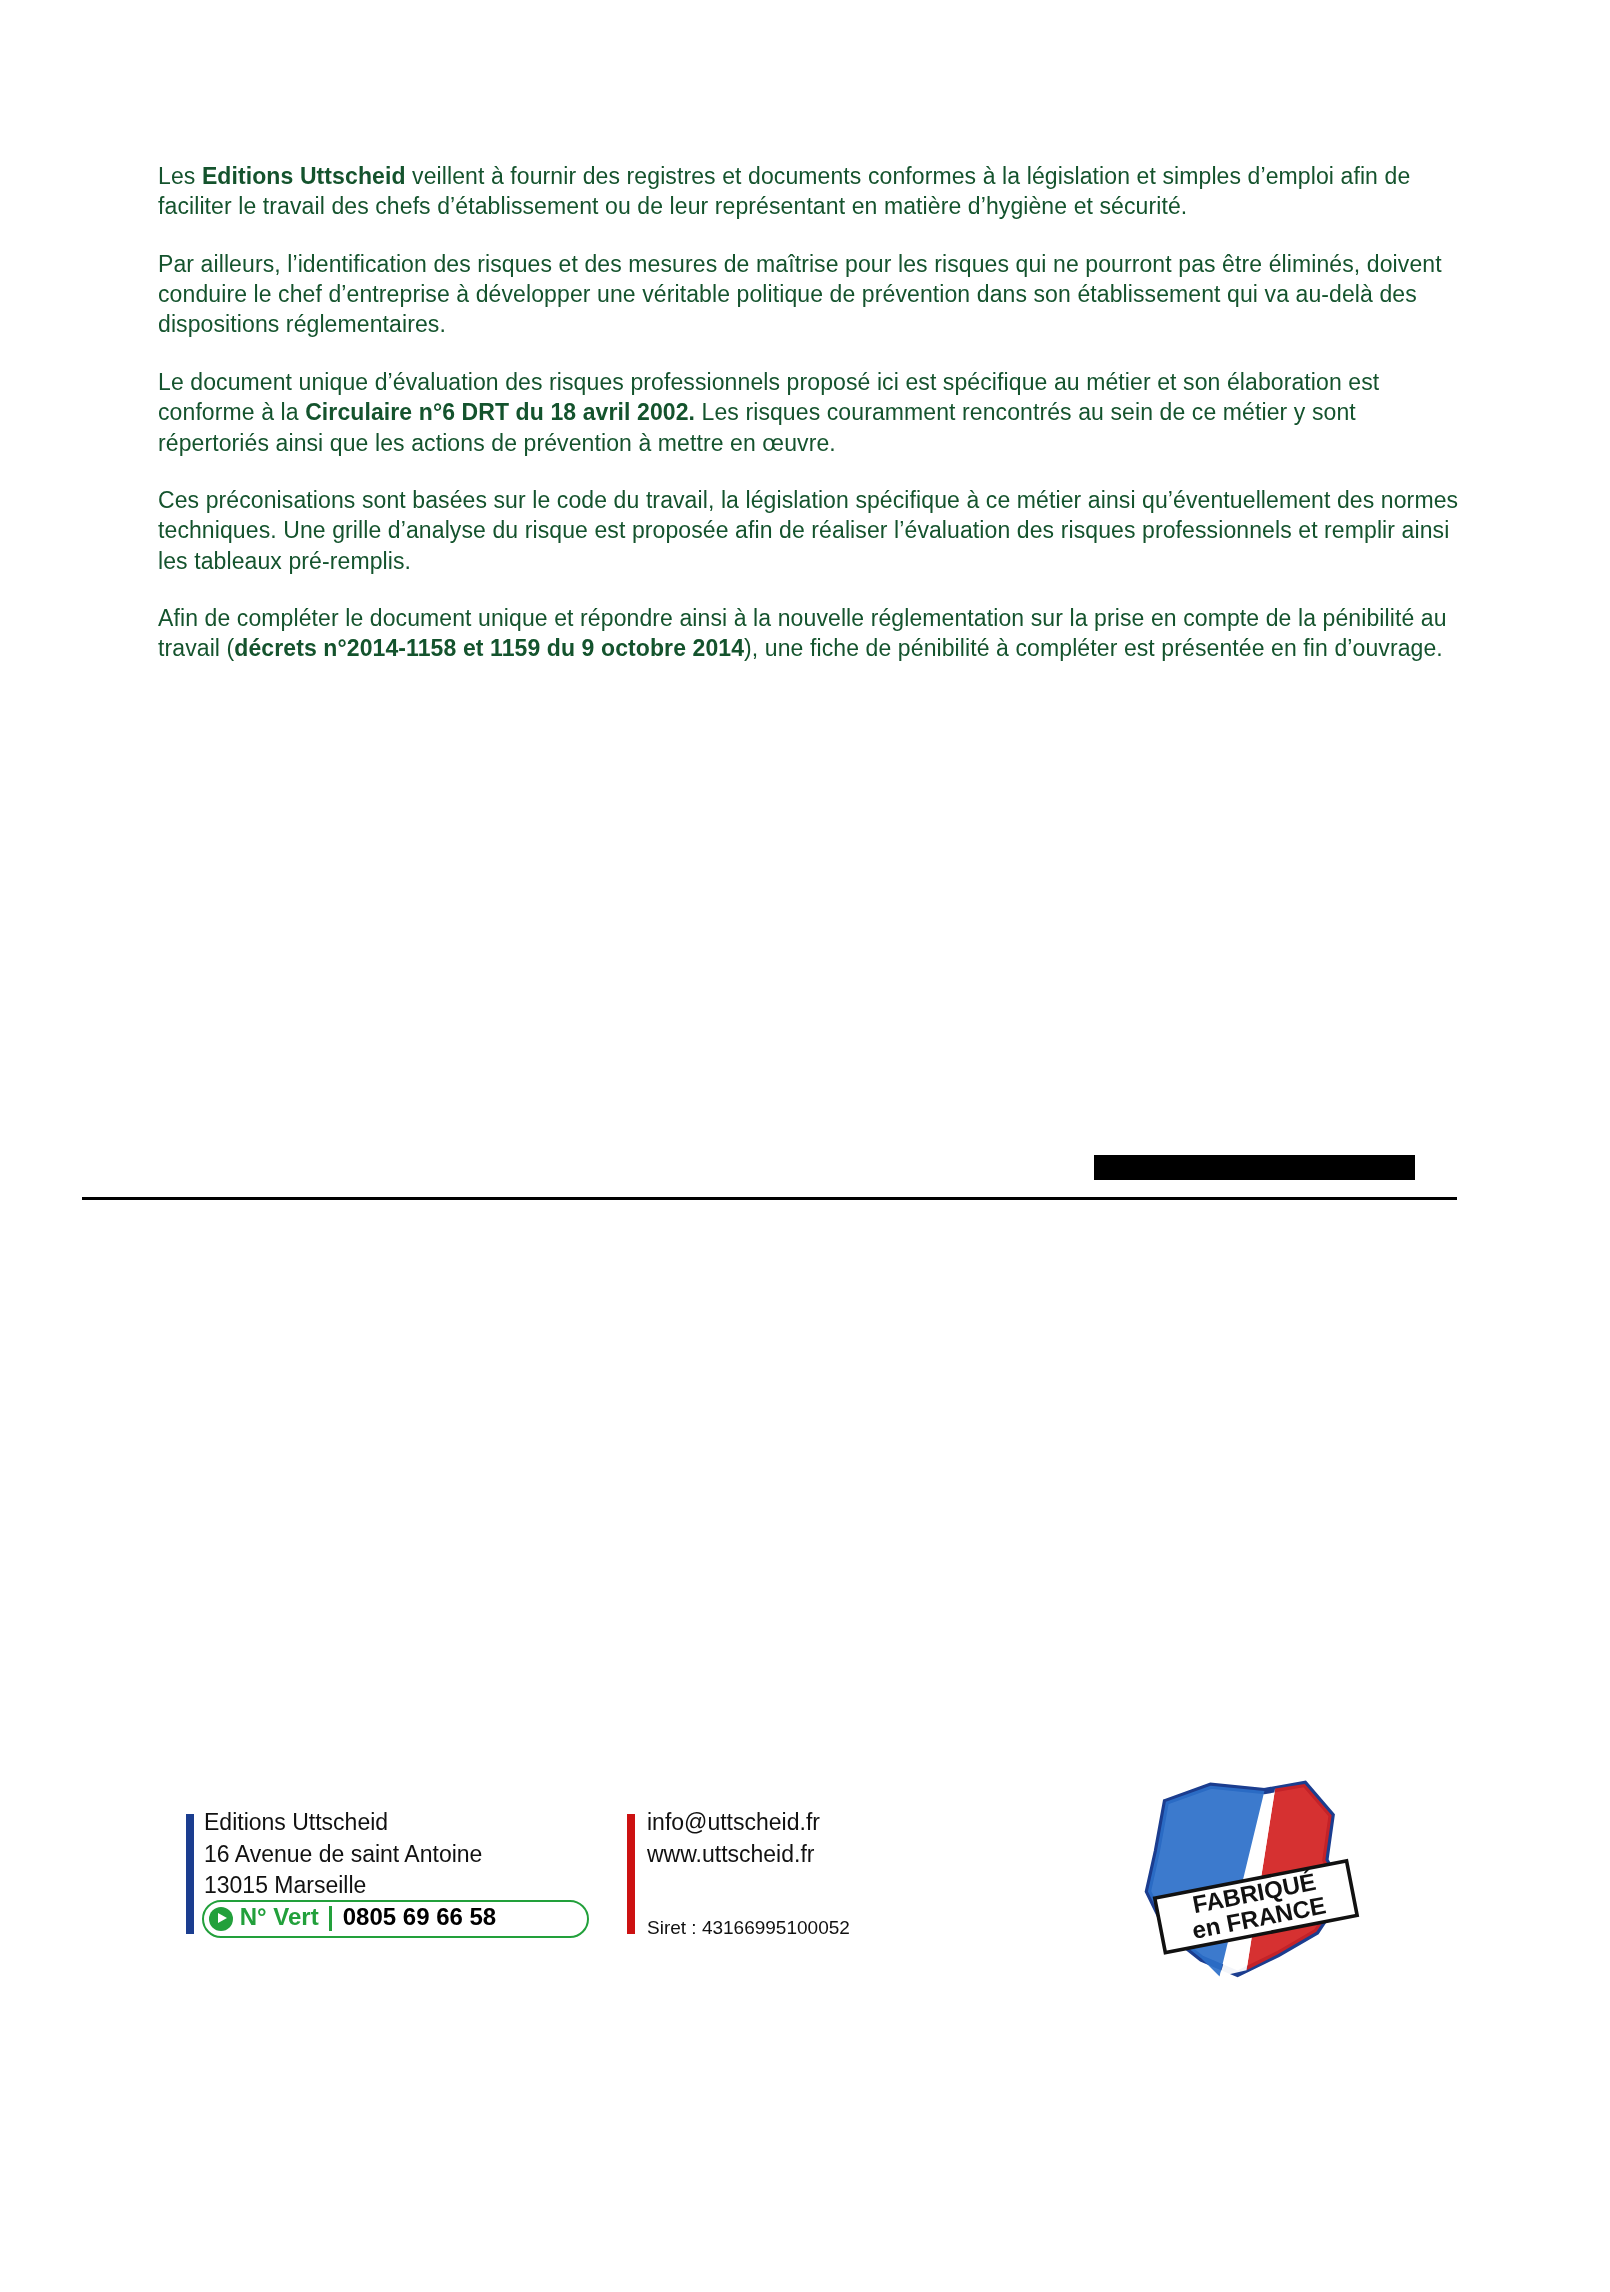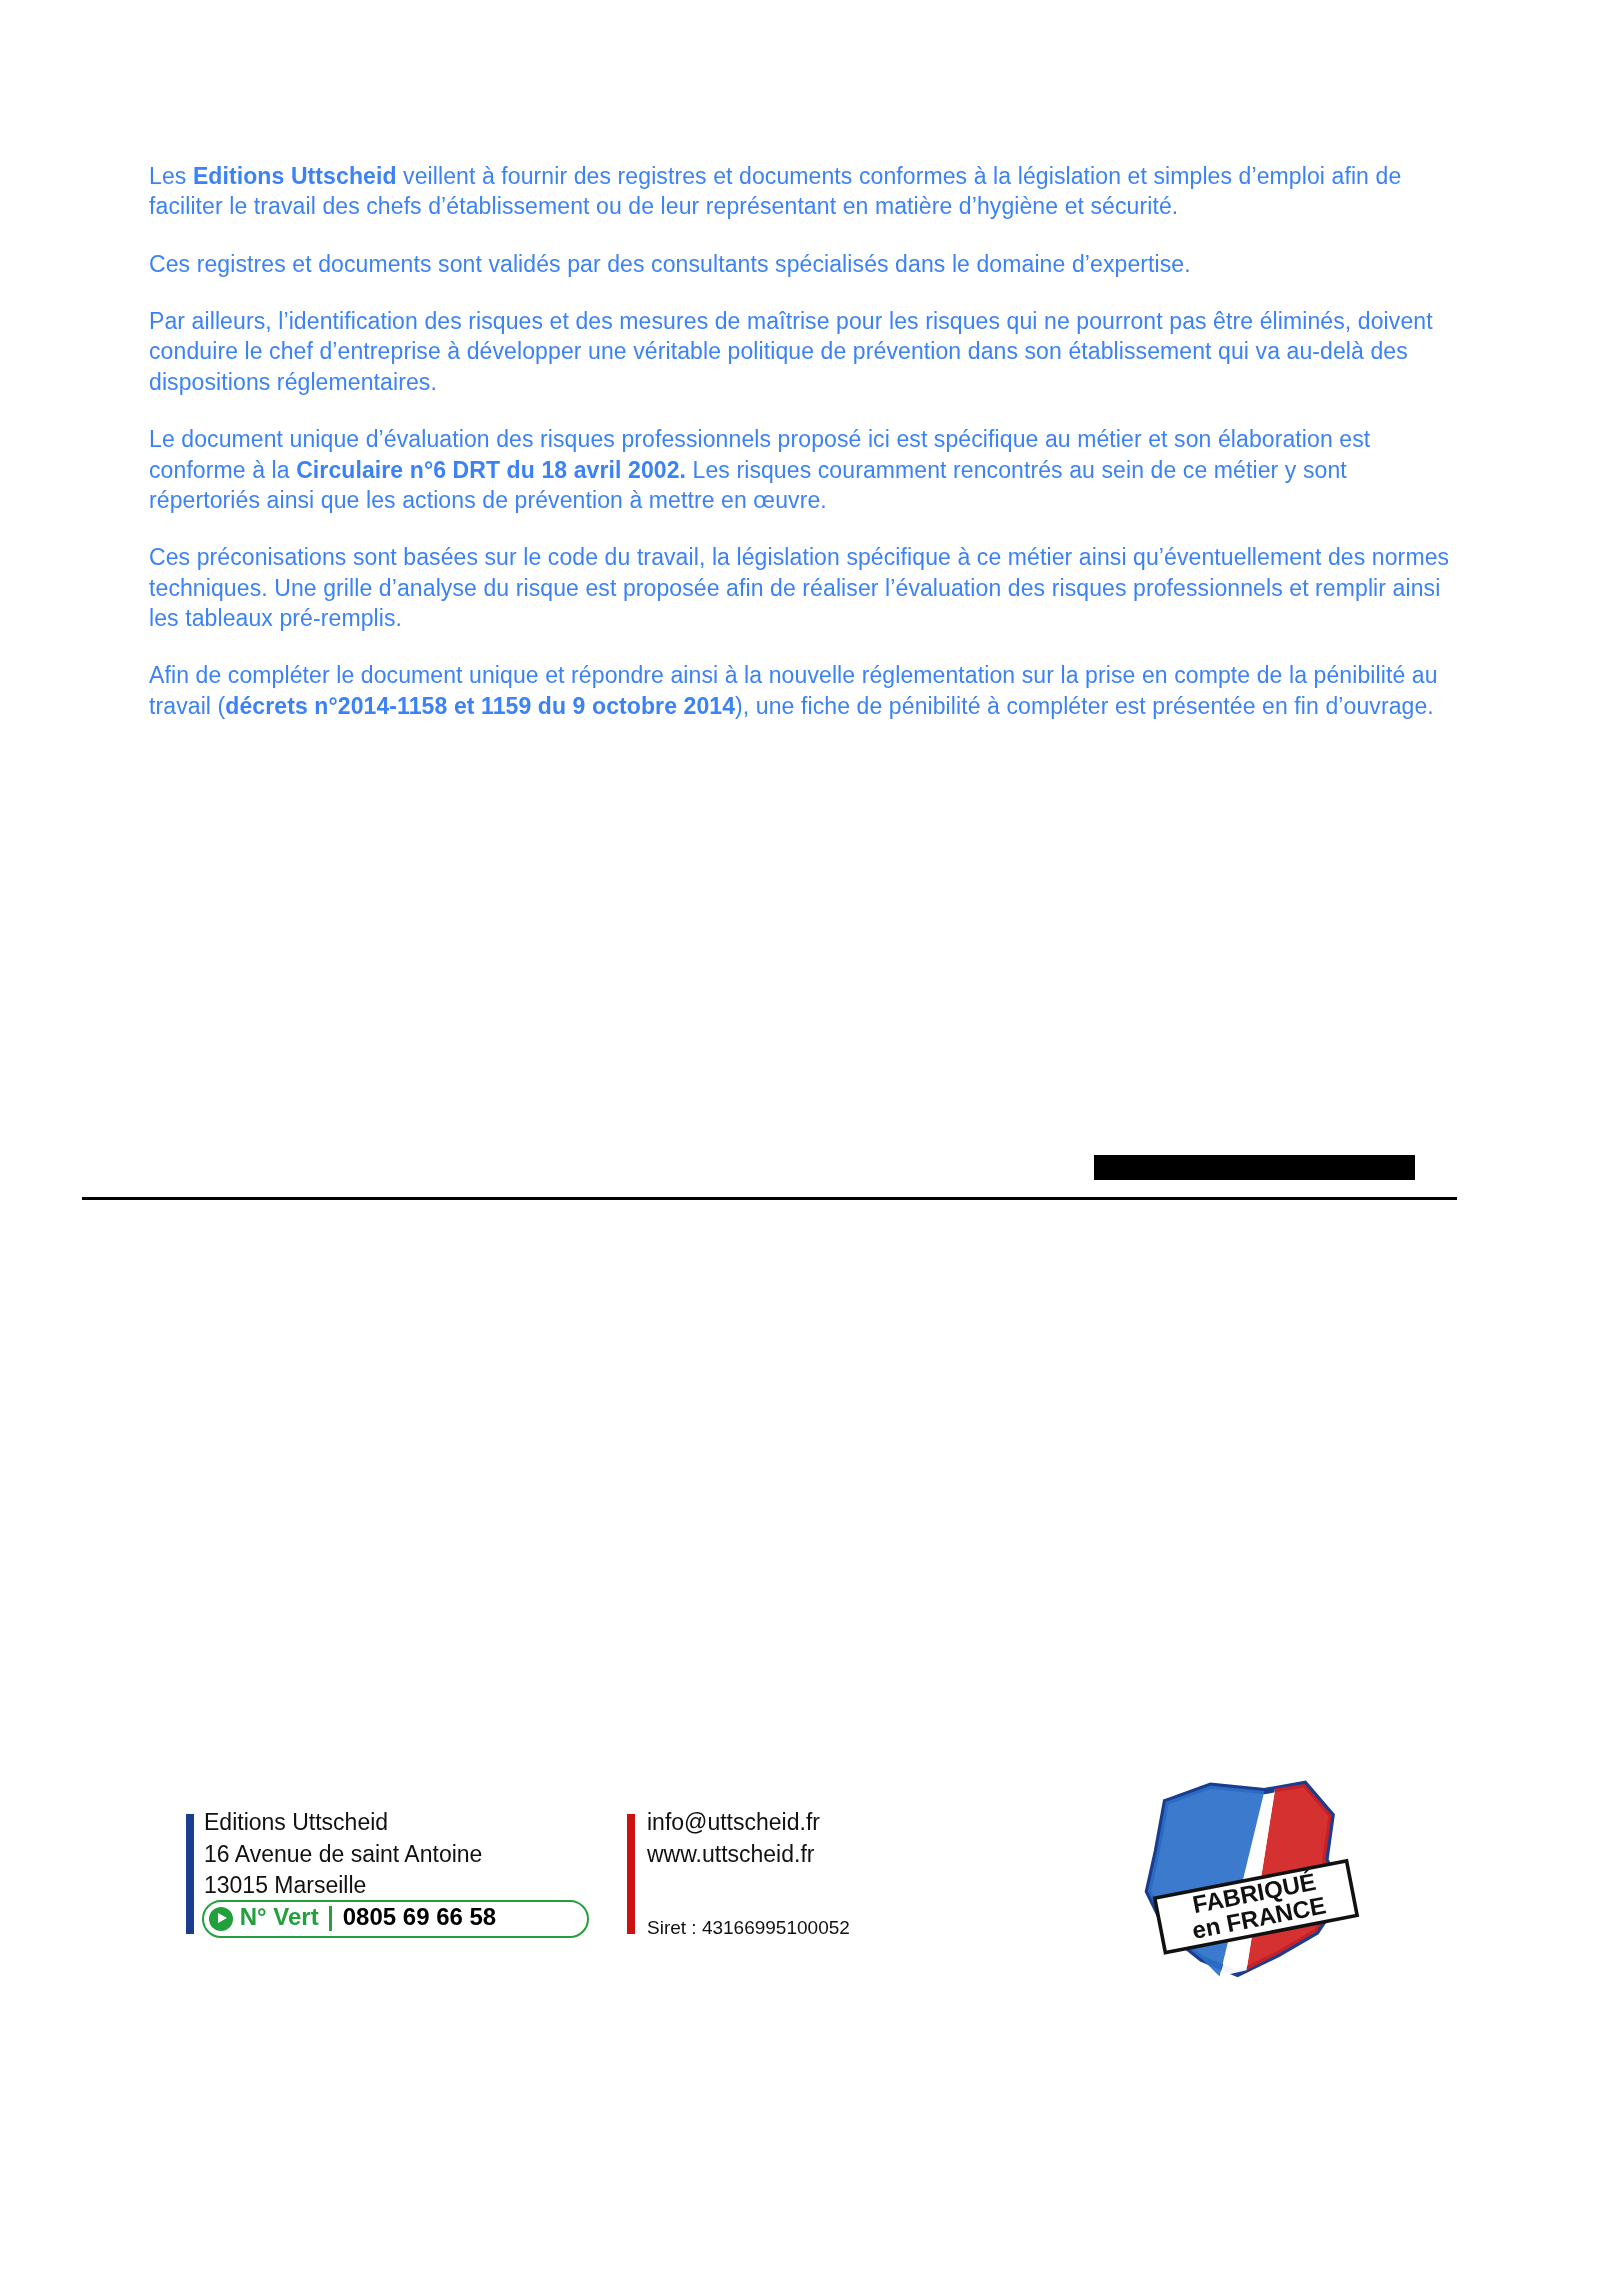--- a/index.html
+++ b/index.html
@@ -21,25 +21,25 @@
     width: 1610px;
     height: 2293px;
   }
   .content {
     position: absolute;
     left: 146px;
     top: 161px;
     width: 1317px;
   }
   p.para {
-    margin: 0 0 27px 3px;
+    margin: 0 0 27px 12px;
     font-size: 23px;
     line-height: 1.32;
     letter-spacing: 0.1px;
-    color: #3b82f6;
+    color: #14532d;
     font-family: "Liberation Sans", sans-serif;
     text-align: left;
   }
   p.para:last-child { margin-bottom: 0; }
   b.bold { font-weight: bold; }
 
   
   .rule-thin {
     position: absolute;
     left: 82px;
@@ -172,21 +172,20 @@
   }
   .badge svg { display: block; }
 </style>
 </head>
 <body>
 
 <div class="page">
 
   <div class="content">
     <p class="para"><span>Les </span><b class="bold">Editions Uttscheid</b><span> veillent à fournir des registres et documents conformes à la législation et simples d’emploi afin de faciliter le travail des chefs d’établissement ou de leur représentant en matière d’hygiène et sécurité.</span></p>
-    <p class="para"><span>Ces registres et documents sont validés par des consultants spécialisés dans le domaine d’expertise.</span></p>
     <p class="para"><span>Par ailleurs, l’identification des risques et des mesures de maîtrise pour les risques qui ne pourront pas être éliminés, doivent conduire le chef d’entreprise à développer une véritable politique de prévention dans son établissement qui va au-delà des dispositions réglementaires.</span></p>
     <p class="para"><span>Le document unique d’évaluation des risques professionnels proposé ici est spécifique au métier et son élaboration est conforme à la </span><b class="bold">Circulaire n°6 DRT du 18 avril 2002.</b><span> Les risques couramment rencontrés au sein de ce métier y sont répertoriés ainsi que les actions de prévention  à mettre en œuvre.</span></p>
     <p class="para"><span>Ces préconisations sont basées sur le code du travail, la législation spécifique à ce métier ainsi qu’éventuellement des normes techniques. Une grille d’analyse du risque est proposée afin de réaliser l’évaluation des risques professionnels et remplir ainsi les tableaux pré-remplis.</span></p>
     <p class="para"><span>Afin de compléter le document unique et répondre ainsi à la nouvelle réglementation  sur la prise en compte de la pénibilité au travail (</span><b class="bold">décrets n°2014-1158 et 1159 du 9 octobre 2014</b><span>), une fiche de pénibilité à compléter est présentée en fin d’ouvrage.</span></p>
   </div>
 
   <div class="rule-thick"></div>
   <div class="rule-thin"></div>
 
   <div class="footer"></div>

